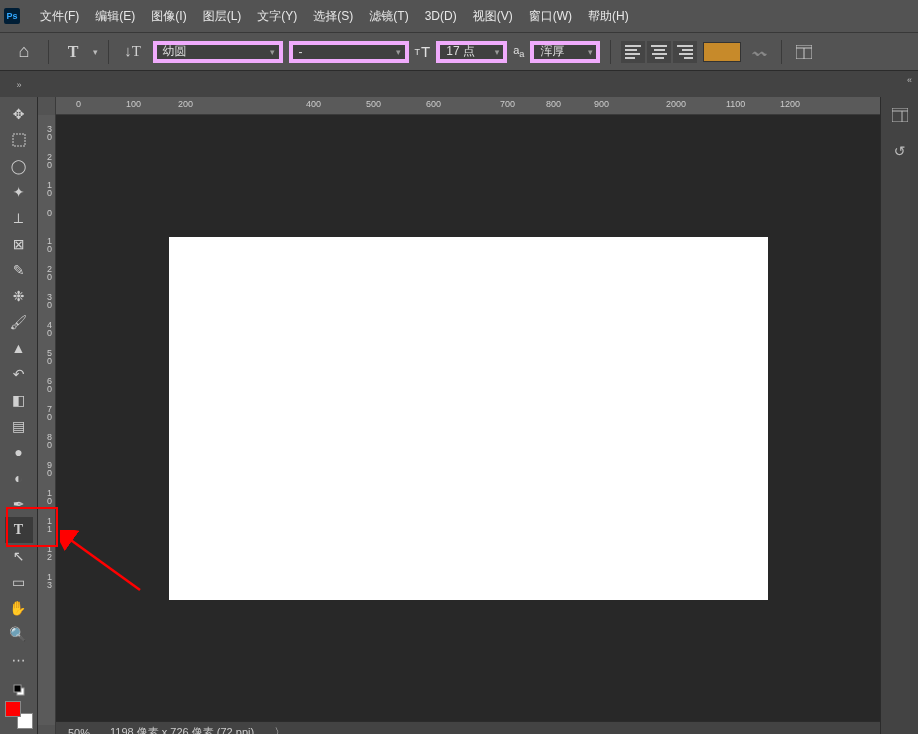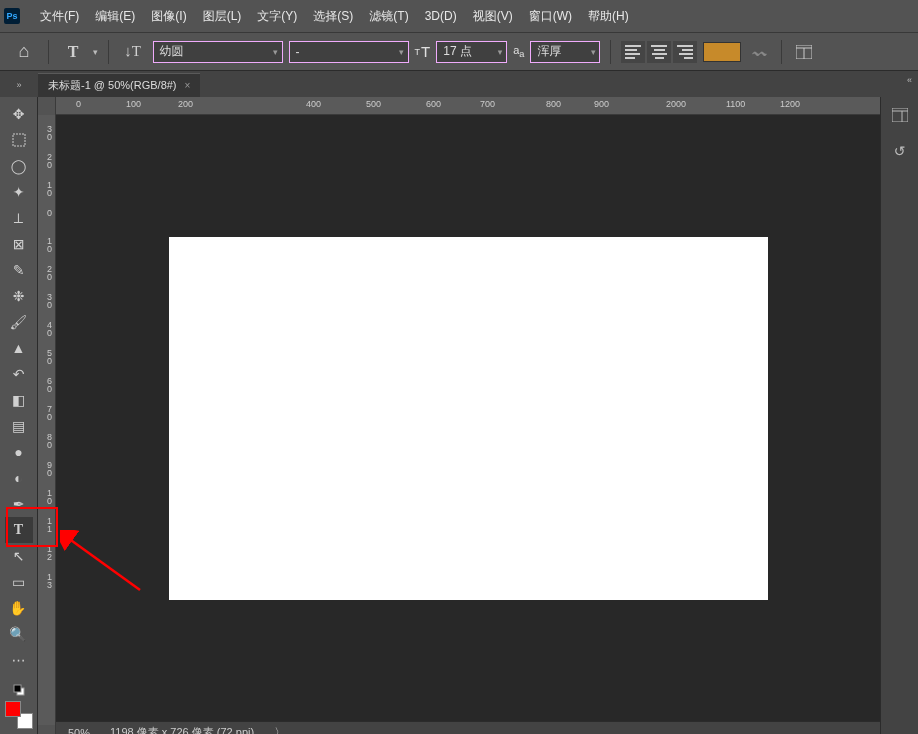--- a/index.html
+++ b/index.html
@@ -10,21 +10,21 @@
 .ps-logo { width: 16px; height: 16px; background: #001e36; color: #31a8ff; font-size: 9px; font-weight: bold; display: flex; align-items: center; justify-content: center; margin-right: 12px; border-radius: 2px; }
 .menu-item { padding: 0 8px; height: 22px; display: flex; align-items: center; cursor: default; color: #e8e8e8; font-size: 12px; }
 
 
 .options-bar { height: 38px; background: #535353; display: flex; align-items: center; padding: 0 10px; border-bottom: 1px solid #2b2b2b; gap: 6px; }
 .opt-btn { width: 28px; height: 28px; display: flex; align-items: center; justify-content: center; color: #d0d0d0; }
 .opt-divider { width: 1px; height: 24px; background: #3a3a3a; margin: 0 4px; }
 .home-icon::before { content: "⌂"; font-size: 18px; }
 .t-icon { font-family: Georgia, serif; font-size: 16px; font-weight: bold; }
 .t-orient { font-family: Georgia, serif; font-size: 15px; }
-.dropdown { background: #404040; border: 1px solid #f0abfc; padding: 2px 18px 2px 6px; height: 22px; display: flex; align-items: center; position: relative; color: #ddd; }
+.dropdown { background: #404040; border: 4px solid #f0abfc; padding: 2px 18px 2px 6px; height: 22px; display: flex; align-items: center; position: relative; color: #ddd; }
 .dropdown::after { content: "▾"; position: absolute; right: 4px; font-size: 9px; color: #999; }
 .dd-font { width: 130px; }
 .dd-style { width: 120px; }
 .dd-size { width: 71px; }
 .dd-aa { width: 70px; }
 .tt-icon { display: flex; align-items: center; font-size: 13px; gap: 1px; }
 .aa-icon { font-size: 11px; }
 .align-group { display: flex; gap: 2px; }
 .align-btn { width: 24px; height: 22px; display: flex; flex-direction: column; justify-content: center; gap: 2px; padding: 0 4px; background: #454545; }
 .align-btn span { height: 2px; background: #ccc; }
@@ -136,24 +136,20 @@
     <svg width="16" height="14" viewBox="0 0 16 14">
         <rect x="0" y="0" width="16" height="14" fill="none" stroke="#ccc"></rect>
         <line x1="0" y1="3" x2="16" y2="3" stroke="#ccc"></line>
         <line x1="8" y1="3" x2="8" y2="14" stroke="#ccc"></line>
       </svg>
   </div>
 </div>
 
 <div class="tab-bar">
   <div class="tab-expand">»</div>
-  <div class="doc-tab">
-    <span>未标题-1 @ 50%(RGB/8#)</span>
-    <span class="close">×</span>
-  </div>
   <div class="right-expand">«</div>
 </div>
 
 <div class="main-area">
 
   <div class="toolbox">
     <div class="tool">✥</div>
     <div class="tool">
         <svg width="14" height="14">
           <rect x="1" y="1" width="12" height="12" fill="none" stroke="#ccc" stroke-dasharray="2,1"></rect>
@@ -216,21 +212,21 @@
 
   <div class="canvas-area">
     <div class="hruler" id="hruler">
         <span class="htick" style="left: 20px;">0</span>
         <span class="htick" style="left: 70px;">100</span>
         <span class="htick" style="left: 122px;">200</span>
         <span class="htick" style="left: 204px; margin-top: 18px;">300</span>
         <span class="htick" style="left: 250px;">400</span>
         <span class="htick" style="left: 310px;">500</span>
         <span class="htick" style="left: 370px;">600</span>
-        <span class="htick" style="left: 424px;">700</span>
+        <span class="htick" style="left: 444px;">700</span>
         <span class="htick" style="left: 490px;">800</span>
         <span class="htick" style="left: 538px;">900</span>
         <span class="htick" style="left: 610px;">2000</span>
         <span class="htick" style="left: 670px;">1100</span>
         <span class="htick" style="left: 692px; margin-left: 32px;">1200</span>
       </div>
     <div class="canvas-viewport">
       <div class="canvas"></div>
     </div>
     <div class="status-bar">

